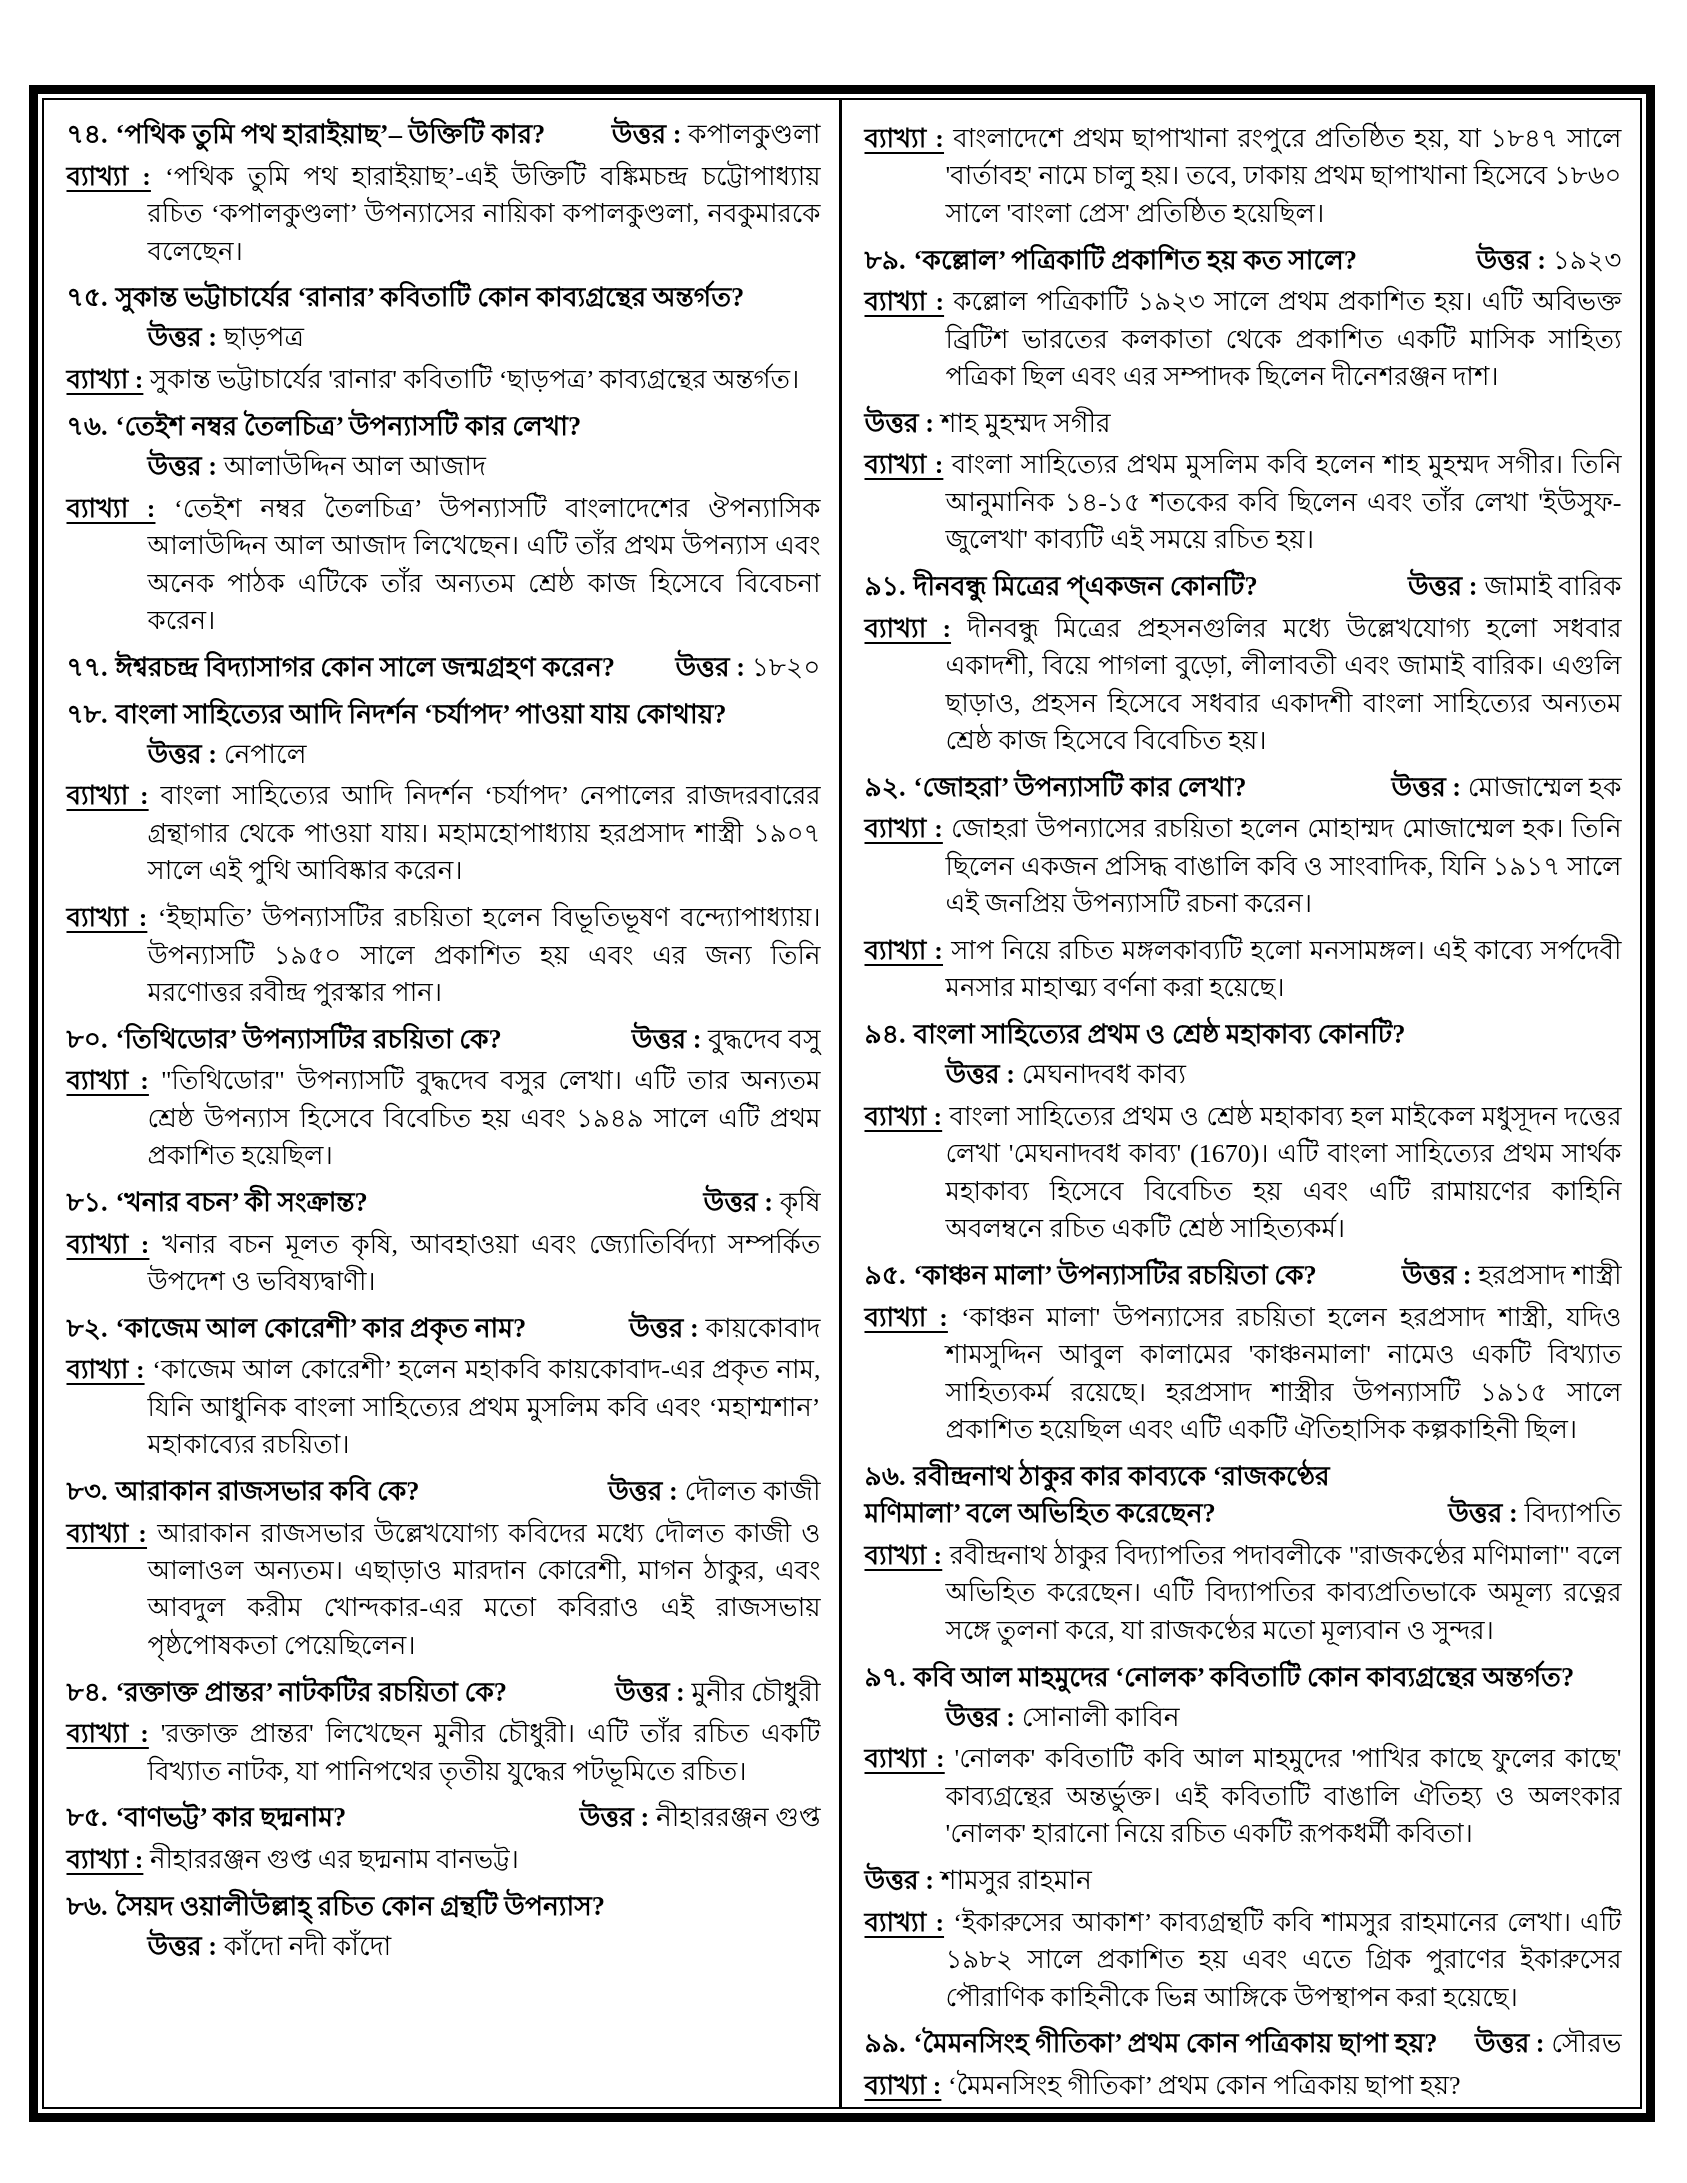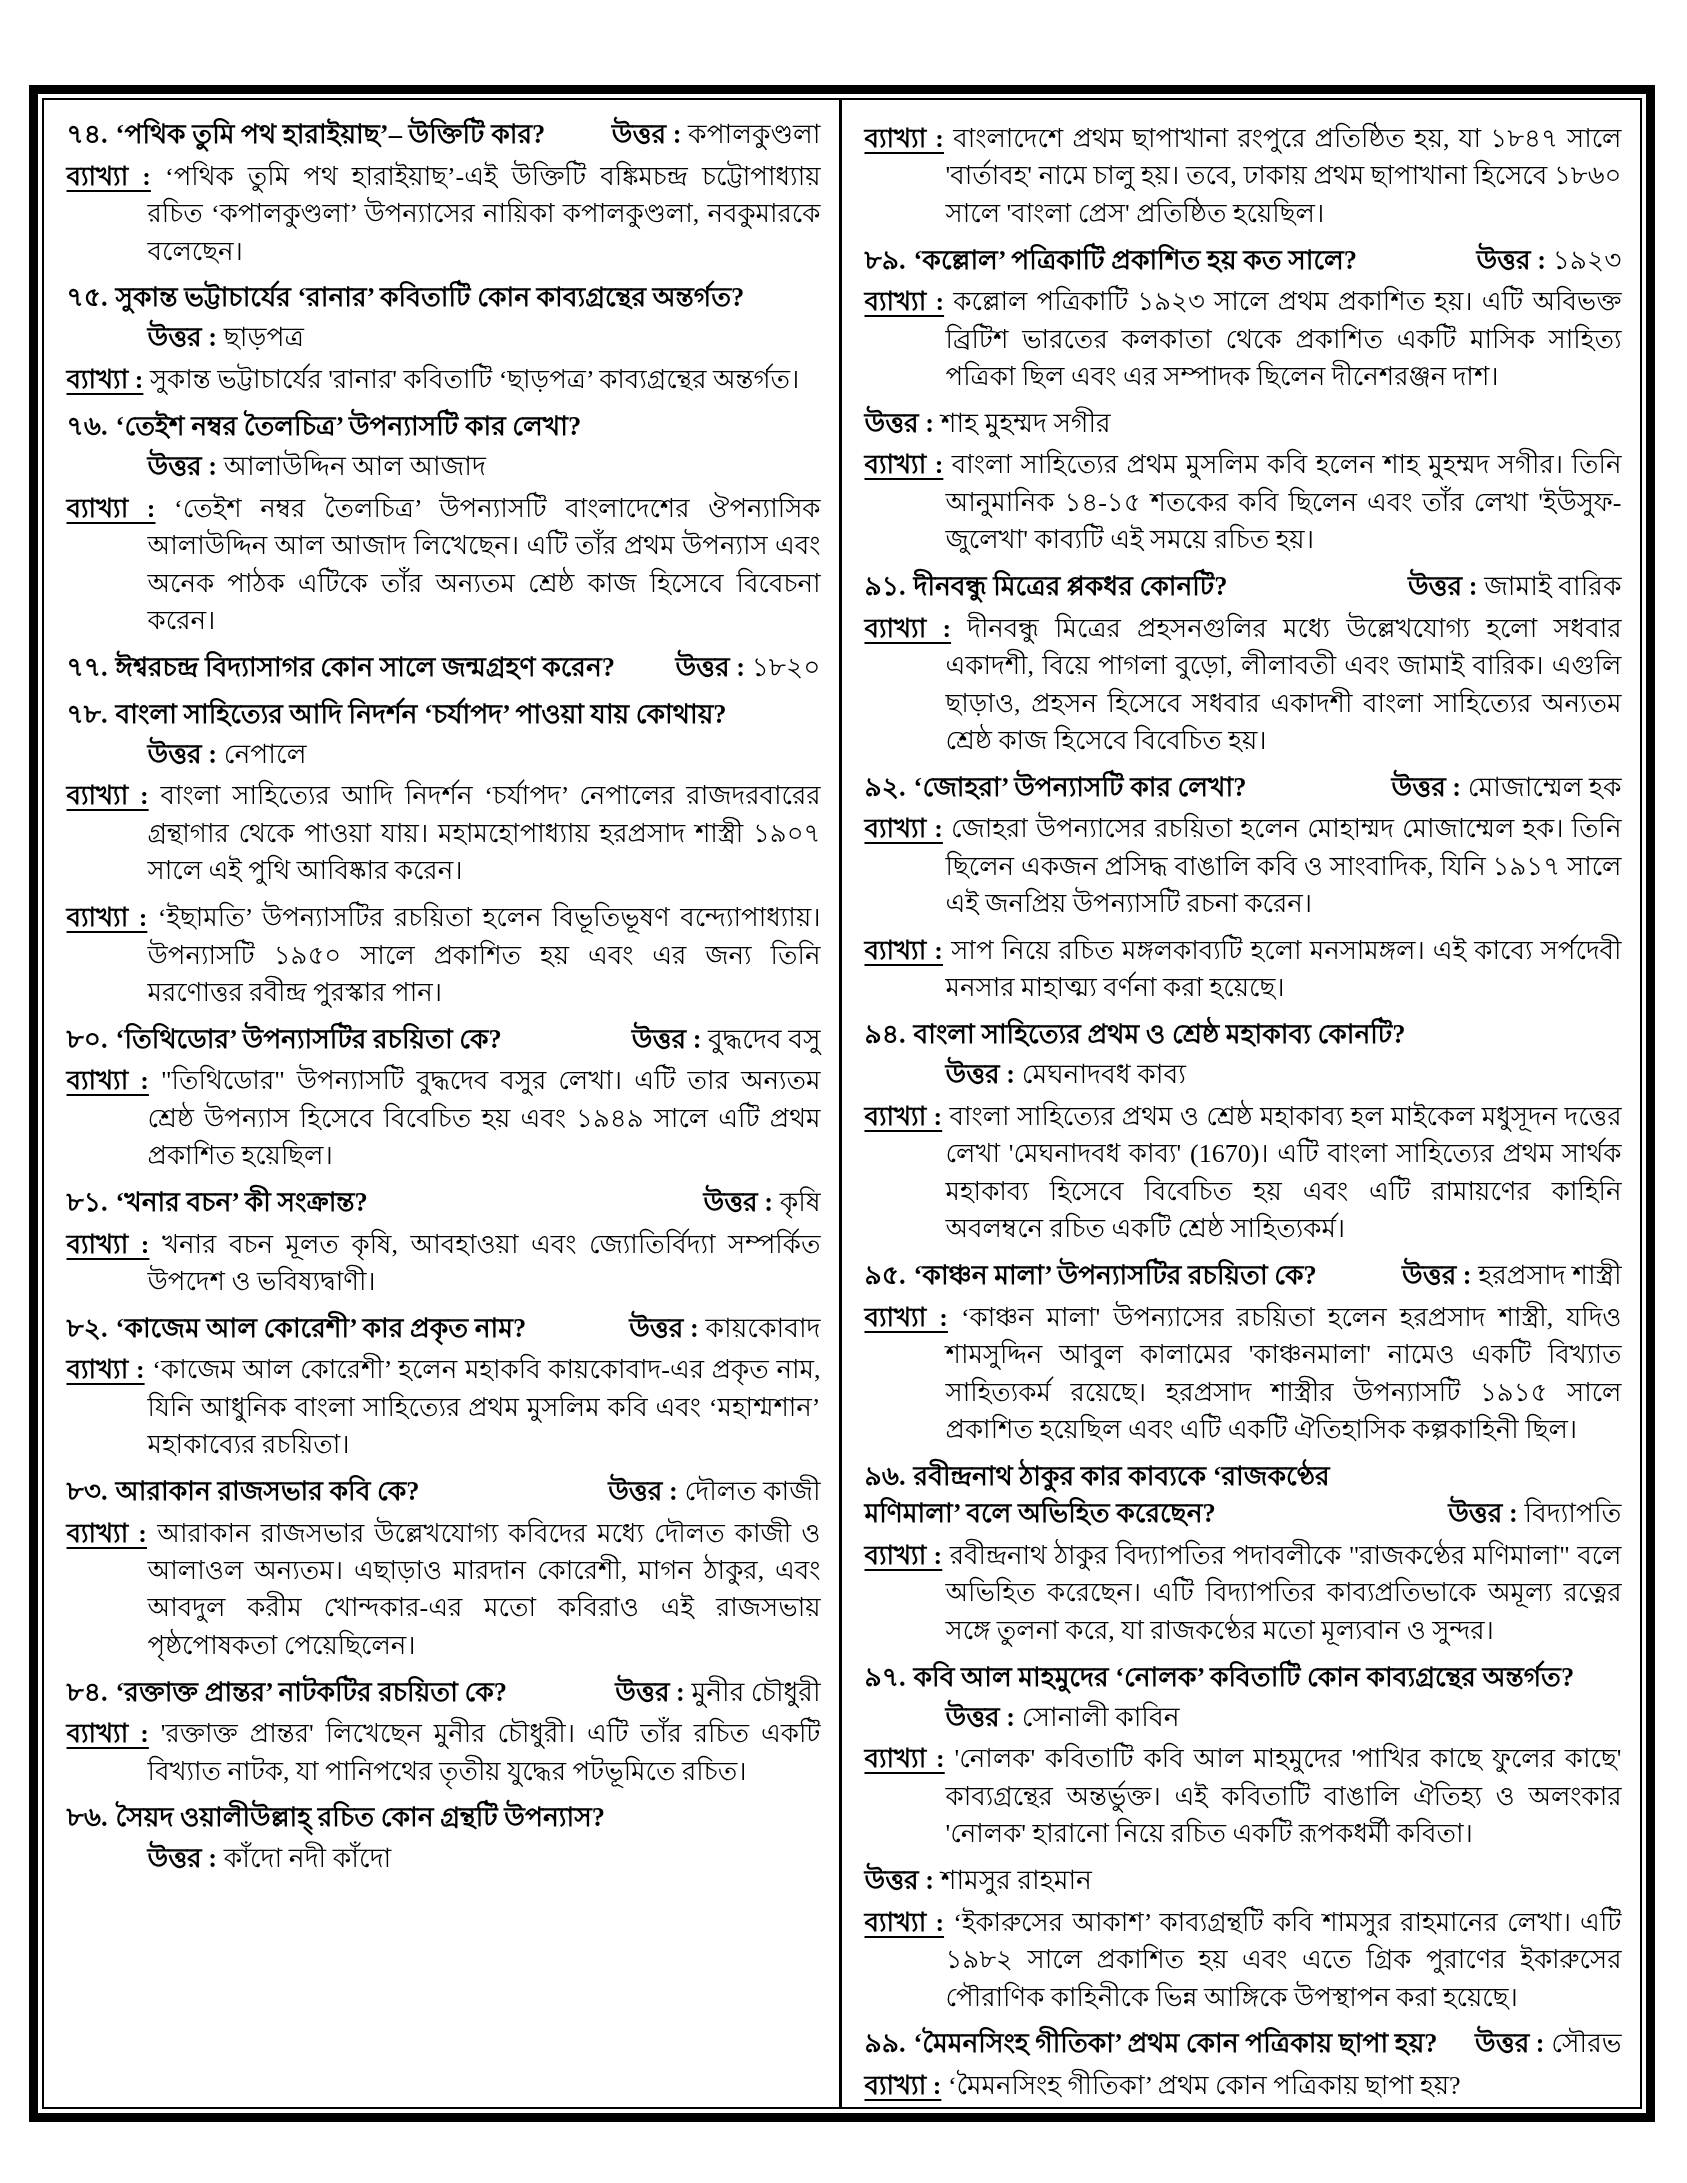--- a/index.html
+++ b/index.html
@@ -130,20 +130,27 @@
           </div>
           <div class="item">
             <div class="qline">
               <span class="qmain"><span class="num">৮৪.</span><span class="qtext">‘রক্তাক্ত প্রান্তর’ নাটকটির রচয়িতা কে?</span></span>
               <span class="ans-inline"><span class="ans-label">উত্তর :</span> <span class="ans-val">মুনীর চৌধুরী</span></span>
             </div>
             <div class="expl"><span class="expl-label">ব্যাখ্যা :</span> <span class="expl-text">'রক্তাক্ত প্রান্তর' লিখেছেন মুনীর চৌধুরী। এটি তাঁর রচিত একটি বিখ্যাত নাটক, যা পানিপথের তৃতীয় যুদ্ধের পটভূমিতে রচিত।</span></div>
           </div>
           <div class="item">
             <div class="qline">
+              <span class="qmain"><span class="num">৮৫.</span><span class="qtext">‘বাণভট্ট’ কার ছদ্মনাম?</span></span>
+              <span class="ans-inline"><span class="ans-label">উত্তর :</span> <span class="ans-val">নীহাররঞ্জন গুপ্ত</span></span>
+            </div>
+            <div class="expl"><span class="expl-label">ব্যাখ্যা :</span> <span class="expl-text">নীহাররঞ্জন গুপ্ত এর ছদ্মনাম বানভট্ট।</span></div>
+          </div>
+          <div class="item">
+            <div class="qline">
               <span class="qmain"><span class="num">৮৬.</span><span class="qtext">সৈয়দ ওয়ালীউল্লাহ্ রচিত কোন গ্রন্থটি উপন্যাস?</span></span>
             </div>
             <div class="ans-row"><span class="ans-label">উত্তর :</span> <span class="ans-val">কাঁদো নদী কাঁদো</span></div>
           </div>
         </div>
       <div class="col right">
           <div class="item">
             <div class="expl"><span class="expl-label">ব্যাখ্যা :</span> <span class="expl-text">বাংলাদেশে প্রথম ছাপাখানা রংপুরে প্রতিষ্ঠিত হয়, যা ১৮৪৭ সালে 'বার্তাবহ' নামে চালু হয়। তবে, ঢাকায় প্রথম ছাপাখানা হিসেবে ১৮৬০ সালে 'বাংলা প্রেস' প্রতিষ্ঠিত হয়েছিল।</span></div>
           </div>
           <div class="item">
@@ -154,21 +161,21 @@
             <div class="expl"><span class="expl-label">ব্যাখ্যা :</span> <span class="expl-text">কল্লোল পত্রিকাটি ১৯২৩ সালে প্রথম প্রকাশিত হয়। এটি অবিভক্ত ব্রিটিশ ভারতের কলকাতা থেকে প্রকাশিত একটি মাসিক সাহিত্য পত্রিকা ছিল এবং এর সম্পাদক ছিলেন দীনেশরঞ্জন দাশ।</span></div>
           </div>
           <div class="item">
             <div class="qline">
               <span class="ans-inline"><span class="ans-label">উত্তর :</span> <span class="ans-val">শাহ মুহম্মদ সগীর</span></span>
             </div>
             <div class="expl"><span class="expl-label">ব্যাখ্যা :</span> <span class="expl-text">বাংলা সাহিত্যের প্রথম মুসলিম কবি হলেন শাহ মুহম্মদ সগীর। তিনি আনুমানিক ১৪-১৫ শতকের কবি ছিলেন এবং তাঁর লেখা 'ইউসুফ-জুলেখা' কাব্যটি এই সময়ে রচিত হয়।</span></div>
           </div>
           <div class="item">
             <div class="qline">
-              <span class="qmain"><span class="num">৯১.</span><span class="qtext">দীনবন্ধু মিত্রের প্পকধর কোনটি?</span></span>
+              <span class="qmain"><span class="num">৯১.</span><span class="qtext">দীনবন্ধু মিত্রের প্একজন কোনটি?</span></span>
               <span class="ans-inline"><span class="ans-label">উত্তর :</span> <span class="ans-val">জামাই বারিক</span></span>
             </div>
             <div class="expl"><span class="expl-label">ব্যাখ্যা :</span> <span class="expl-text">দীনবন্ধু মিত্রের প্রহসনগুলির মধ্যে উল্লেখযোগ্য হলো সধবার একাদশী, বিয়ে পাগলা বুড়ো, লীলাবতী এবং জামাই বারিক। এগুলি ছাড়াও, প্রহসন হিসেবে সধবার একাদশী বাংলা সাহিত্যের অন্যতম শ্রেষ্ঠ কাজ হিসেবে বিবেচিত হয়।</span></div>
           </div>
           <div class="item">
             <div class="qline">
               <span class="qmain"><span class="num">৯২.</span><span class="qtext">‘জোহরা’ উপন্যাসটি কার লেখা?</span></span>
               <span class="ans-inline"><span class="ans-label">উত্তর :</span> <span class="ans-val">মোজাম্মেল হক</span></span>
             </div>
             <div class="expl"><span class="expl-label">ব্যাখ্যা :</span> <span class="expl-text">জোহরা উপন্যাসের রচয়িতা হলেন মোহাম্মদ মোজাম্মেল হক। তিনি ছিলেন একজন প্রসিদ্ধ বাঙালি কবি ও সাংবাদিক, যিনি ১৯১৭ সালে এই জনপ্রিয় উপন্যাসটি রচনা করেন।</span></div>

